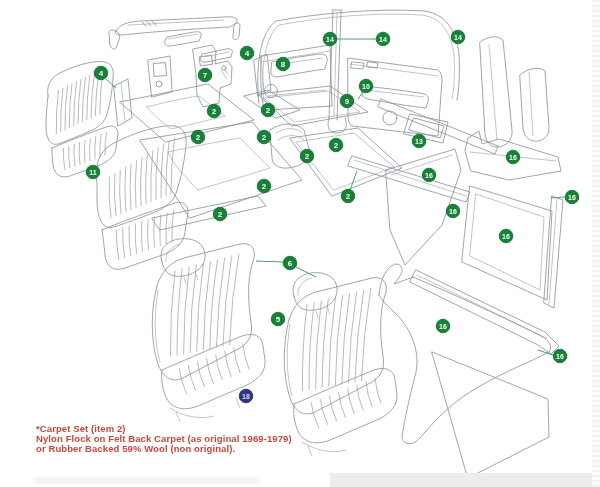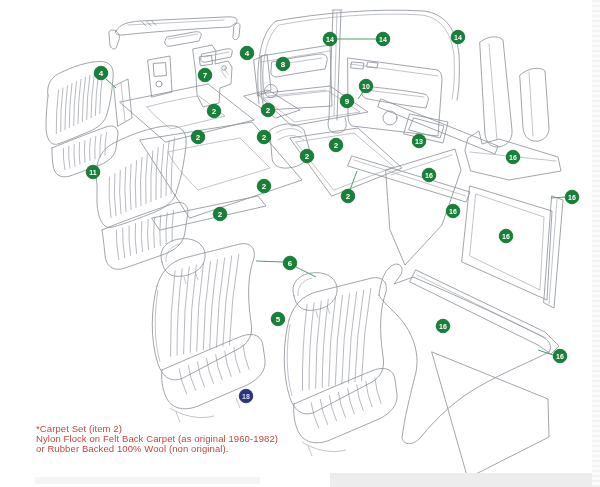--- a/index.html
+++ b/index.html
@@ -8,21 +8,21 @@
     font-family:"Liberation Sans",sans-serif;
   }
   svg.diagram{position:absolute;left:0;top:0;}
   .art{fill:none;stroke:#8f959d;stroke-width:.85;stroke-linejoin:round;stroke-linecap:round;}
   .art-light{fill:none;stroke:#a6abb2;stroke-width:.7;}
   .pleats path{fill:none;stroke:#8f959d;stroke-width:.65;}
   .leader{stroke:#4f9f67;stroke-width:1;fill:none;}
   .marker-text{font-family:"Liberation Sans",sans-serif;font-weight:bold;text-anchor:middle;}
   .footnote{
     position:absolute;left:36px;top:424px;width:300px;
-    color:#c5483c;font-size:9.5px;line-height:10px;letter-spacing:.1px;
+    color:#c5483c;font-size:9.5px;line-height:10px;letter-spacing:.1px;font-weight:bold;
   }
   .footnote .it{font-style:italic;}
   .strip-bl{position:absolute;left:35px;top:477px;width:225px;height:7px;background:#f5f5f5;}
   .strip-br{position:absolute;left:330px;top:473px;width:270px;height:14px;background:#ededed;}
   .page-edge{
     position:absolute;right:0;top:0;width:8px;height:487px;
     background:repeating-linear-gradient(180deg,#f2f2f2 0 2px,#fbfbfb 2px 5px);
   }
 </style>
 </head>
@@ -299,20 +299,20 @@
         </g>
         <g>
           <circle cx="246" cy="396" r="6.8" fill="#2b3480" stroke="#222a68" stroke-width=".8"></circle>
           <text x="246" y="396.4" class="marker-text" dominant-baseline="central" font-size="7" fill="#d9def5">18</text>
         </g>
       </g>
   </svg>
 
   <div class="footnote">
     <div>*Carpet Set (item 2)</div>
-    <div>Nylon Flock on Felt Back Carpet (as original 1960-1982)</div>
-    <div>or Rubber Backed 100% Wool (non original).</div>
+    <div>Nylon Flock on Felt Back Carpet (as original 1969-1979)</div>
+    <div>or Rubber Backed 59% Wool (non original).</div>
   </div>
 
   <div class="strip-bl"></div>
   <div class="strip-br"></div>
   <div class="page-edge"></div>
 </div>
 
 </body></html>

